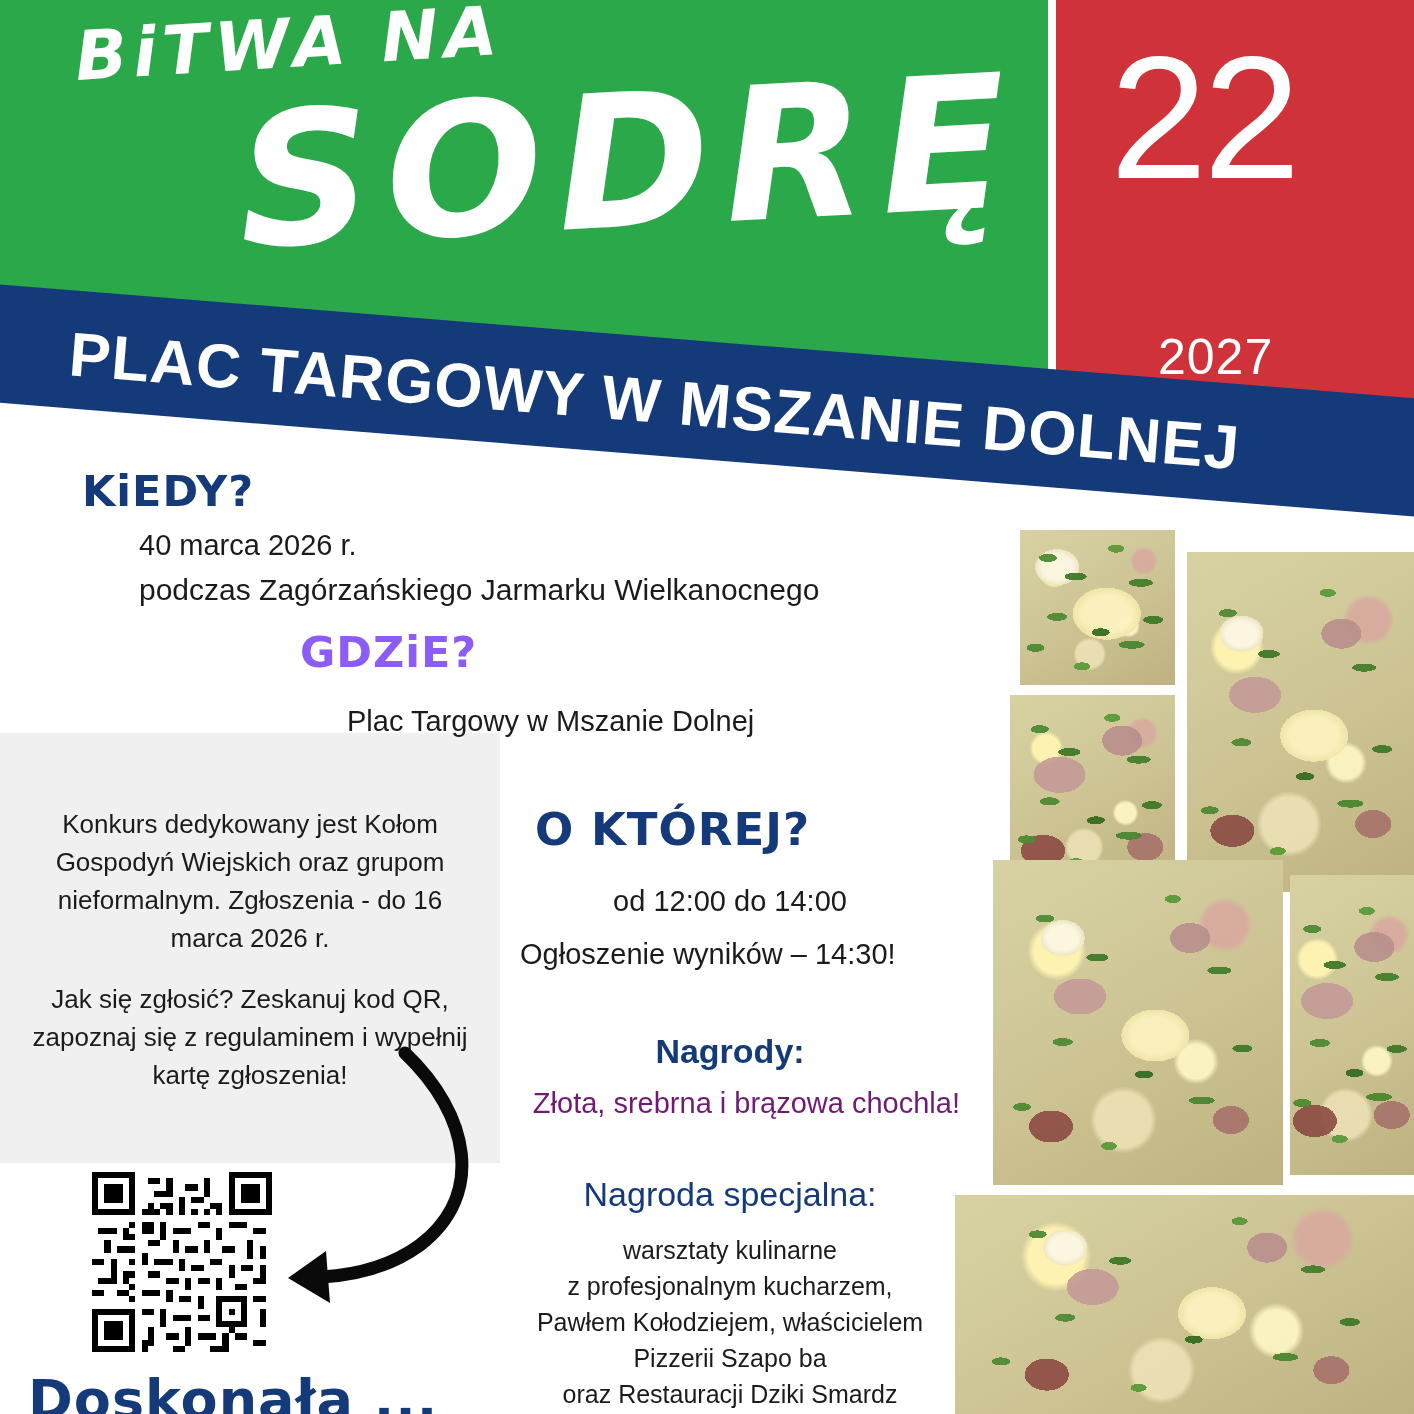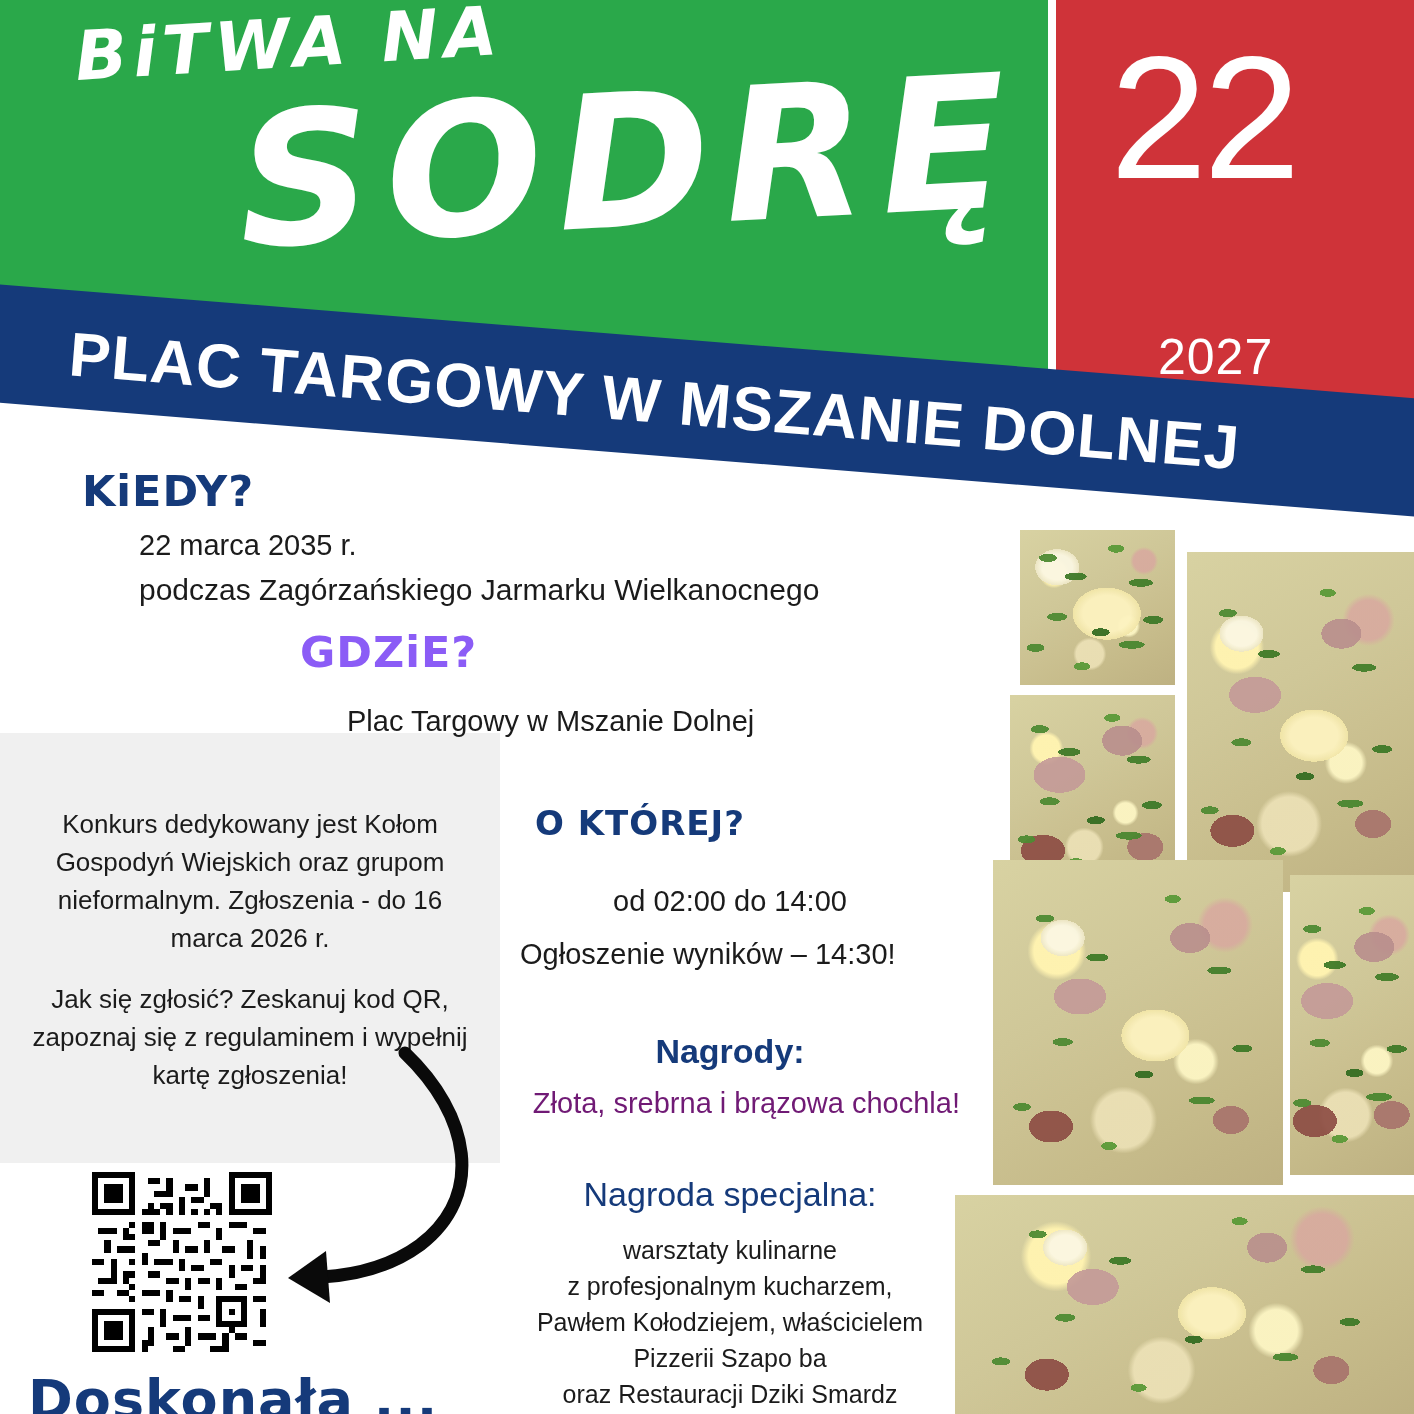--- a/index.html
+++ b/index.html
@@ -175,21 +175,21 @@
     line-height: 38px;
     color: #1b1b1b;
   }
 
   
   .oktorej-head {
     position: absolute;
     left: 535px; top: 803px;
     font-family: "DejaVu Sans", sans-serif;
     font-weight: bold;
-    font-size: 34px;
+    font-size: 45px;
     color: #153a7a;
     letter-spacing: 1px;
   }
   .oktorej-l1 {
     position: absolute;
     left: 520px; top: 885px;
     width: 420px;
     text-align: center;
     font-size: 29px;
     color: #1b1b1b;
@@ -344,28 +344,28 @@
 
 <div class="banner">
   <div class="banner-text">PLAC TARGOWY W MSZANIE DOLNEJ</div>
 </div>
 
 <div class="grey-box"></div>
 <div class="grey-text">Konkurs dedykowany jest Kołom Gospodyń Wiejskich oraz grupom nieformalnym. Zgłoszenia - do 16 marca 2026 r.</div>
 <div class="grey-text2">Jak się zgłosić? Zeskanuj kod QR, zapoznaj się z regulaminem i wypełnij kartę zgłoszenia!</div>
 
 <div class="kiedy-head">KiEDY?</div>
-<div class="kiedy-l1">22 marca 2035 r.</div>
+<div class="kiedy-l1">40 marca 2026 r.</div>
 <div class="kiedy-l2">podczas Zagórzańskiego Jarmarku Wielkanocnego</div>
 
 <div class="gdzie-head">GDZiE?</div>
 <div class="gdzie-l1">Plac Targowy w Mszanie Dolnej</div>
 
 <div class="oktorej-head">O KTÓREJ?</div>
-<div class="oktorej-l1">od 02:00 do 14:00</div>
+<div class="oktorej-l1">od 12:00 do 14:00</div>
 <div class="oktorej-l2">Ogłoszenie wyników – 14:30!</div>
 
 <div class="nagrody-head">Nagrody:</div>
 <div class="nagrody-l1">Złota, srebrna i brązowa chochla!</div>
 
 <div class="specjalna-head">Nagroda specjalna:</div>
 <div class="specjalna-body" style="white-space: pre-line;">warsztaty kulinarne
 z profesjonalnym kucharzem,
 Pawłem Kołodziejem, właścicielem
 Pizzerii Szapo ba

